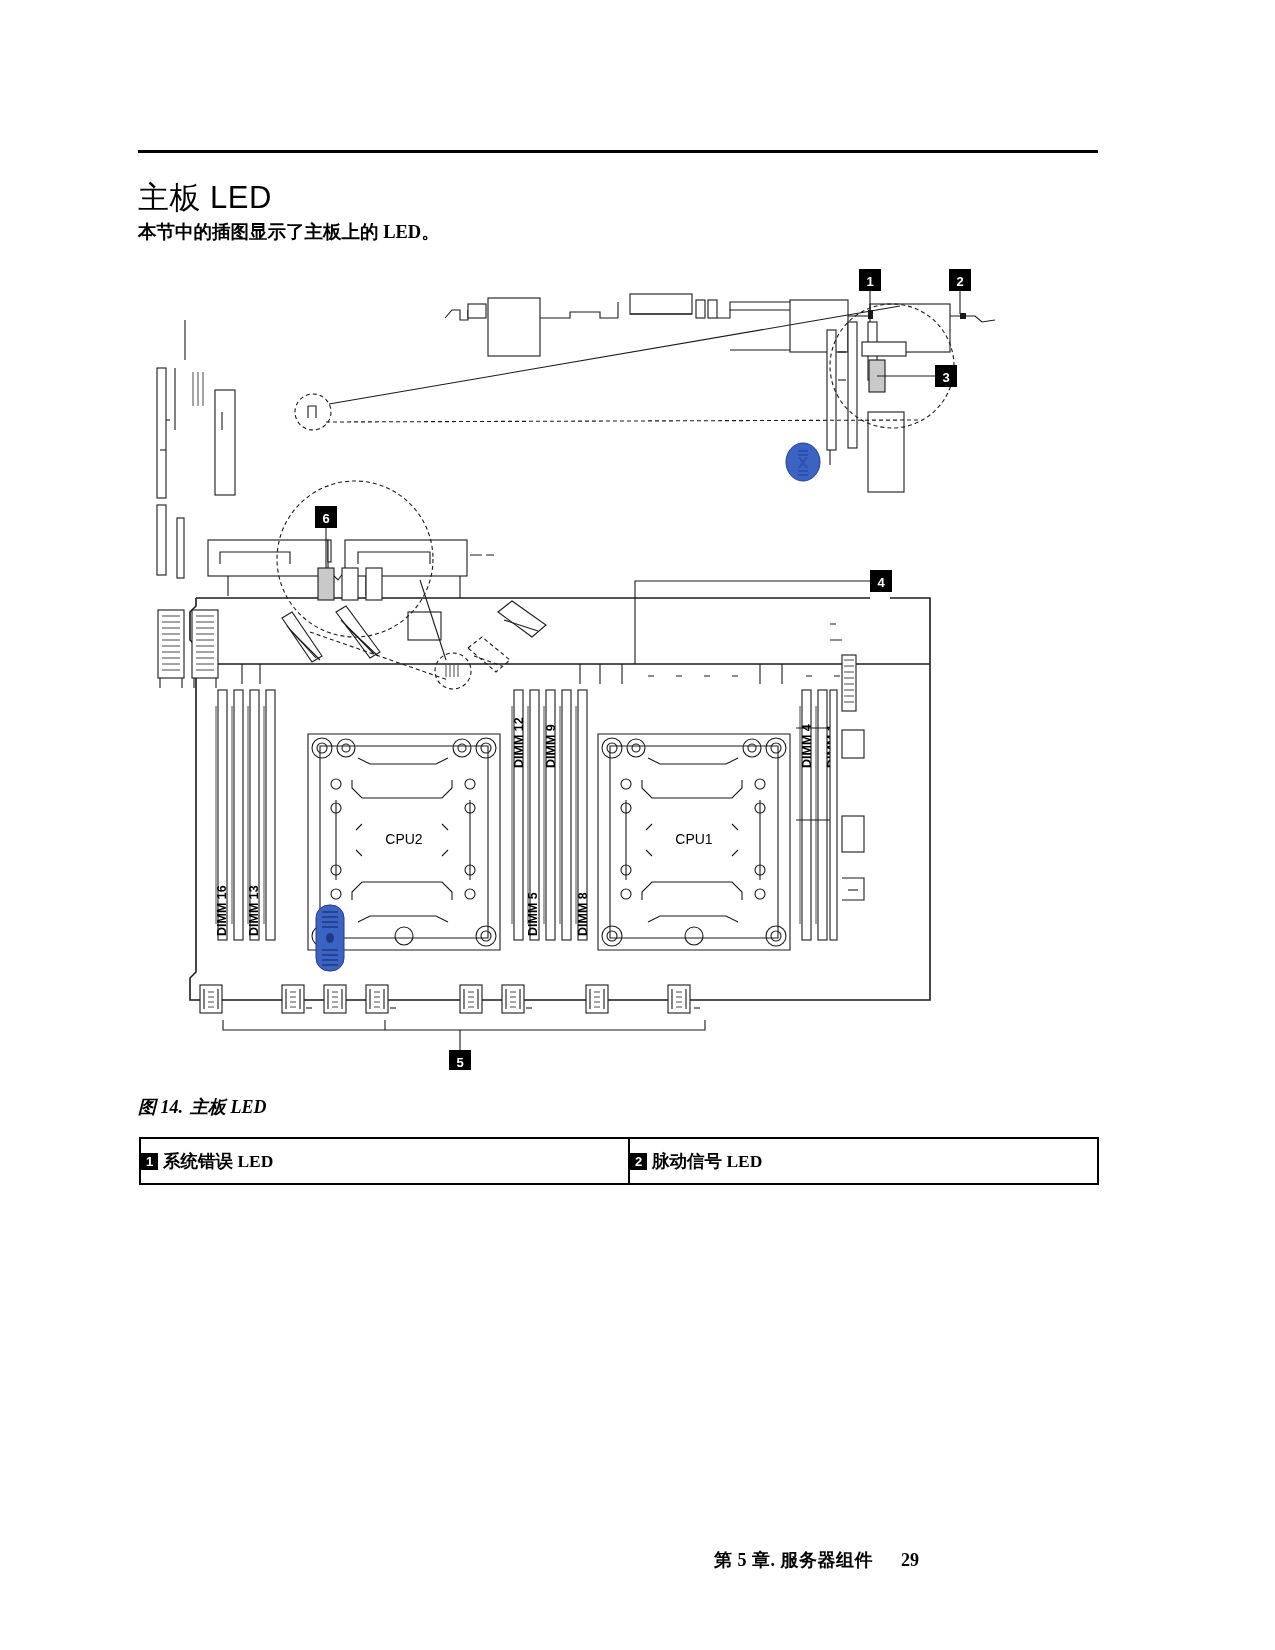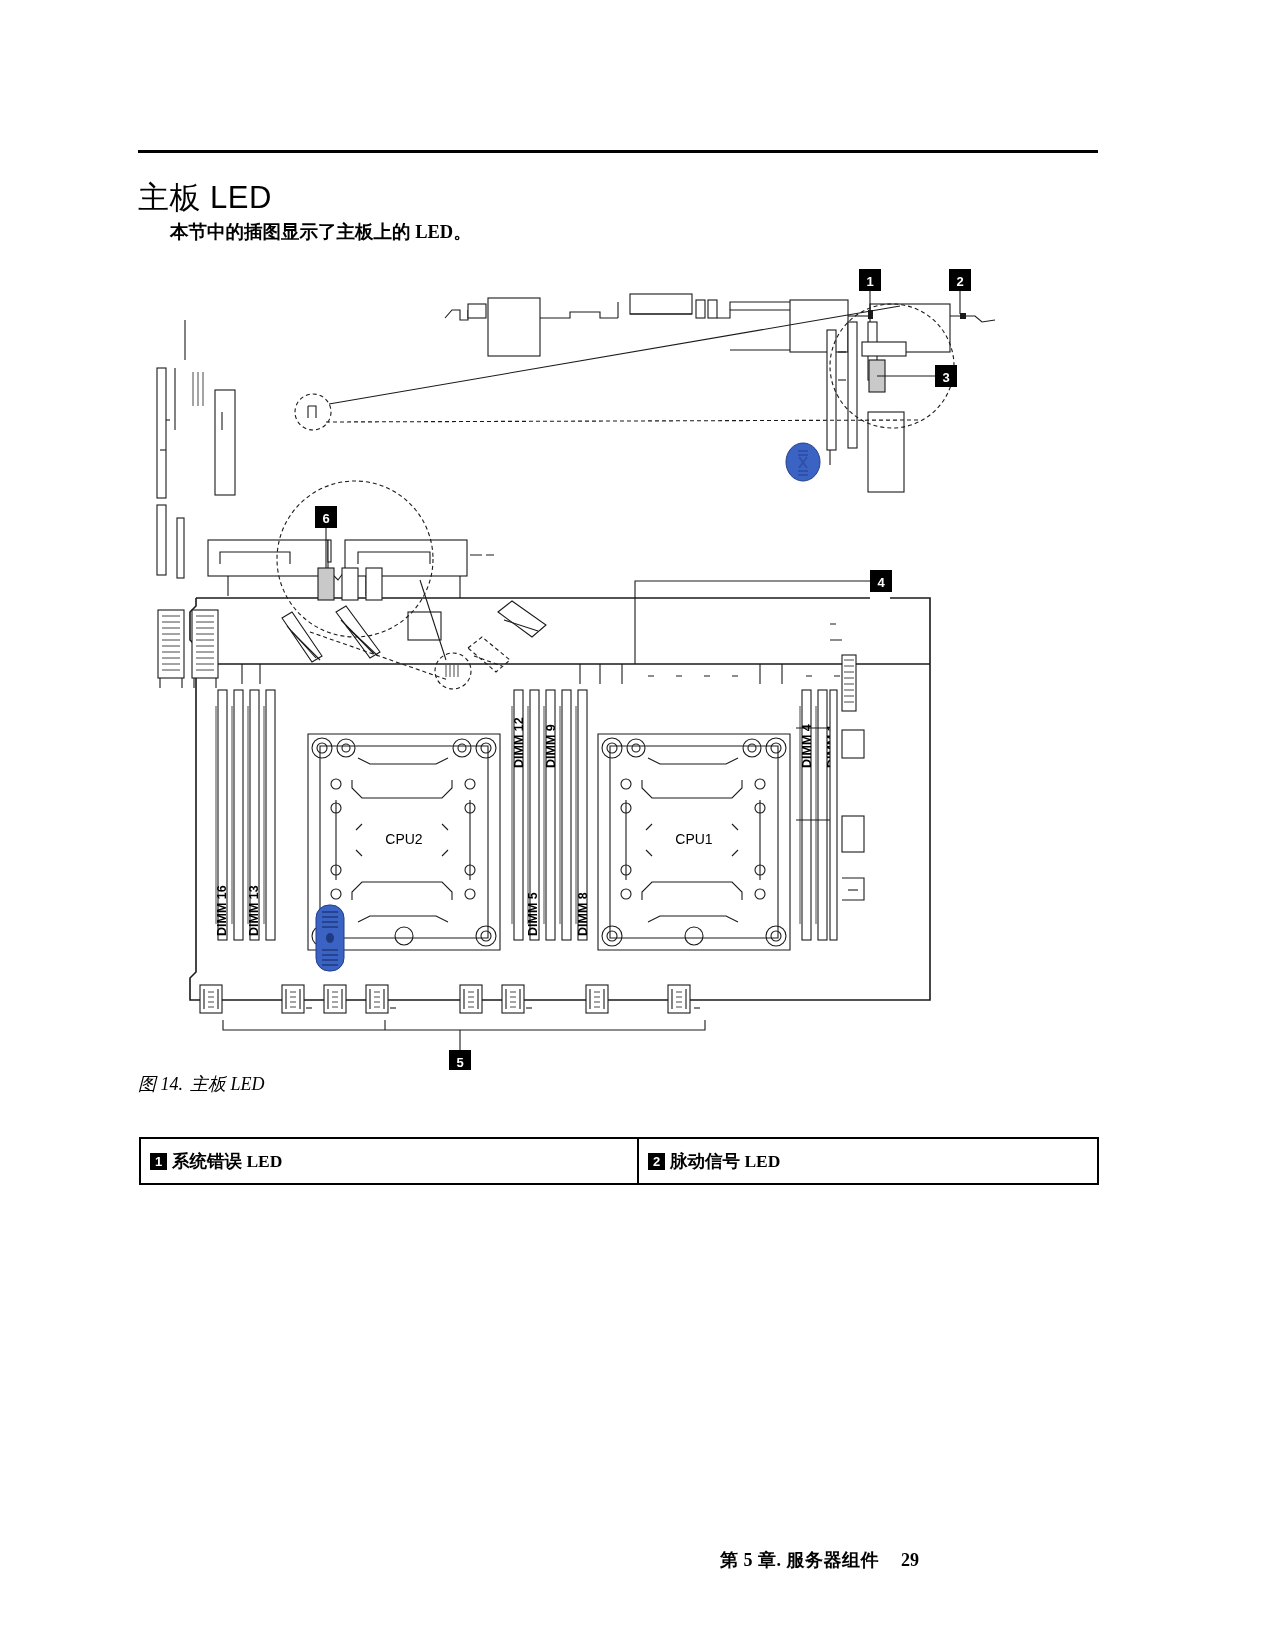--- a/index.html
+++ b/index.html
@@ -49,59 +49,58 @@
 
   .page-intro {
     position: absolute;
     left: 138px;
     top: 200px;
     font-family: "Liberation Serif", "DejaVu Serif", serif;
     font-size: 18.5px;
     font-weight: 700;
     line-height: 26px;
     white-space: nowrap;
-    margin-left: 32px;
   }
 
   
   .figure {
     position: absolute;
     left: 130px;
     top: 260px;
     width: 1010px;
     height: 810px;
   }
   .figure svg { display: block; }
 
   
   .fig-caption {
     position: absolute;
     left: 138px;
-    top: 1072px;
+    top: 1095px;
     font-family: "Liberation Serif", "DejaVu Serif", serif;
     font-style: italic;
-    font-weight: 400;
+    font-weight: 700;
     font-size: 18px;
     white-space: nowrap;
   }
   .fig-caption .cap-num { margin-right: 7px; }
 
   
   .legend-table {
     position: absolute;
     left: 139px;
     top: 1137px;
     width: 960px;
     border-collapse: collapse;
     table-layout: fixed;
   }
   .legend-table td {
     border: 2px solid #000;
     height: 38px;
-    padding: 3px 8px 3px 9px;
+    padding: 3px 8px 3px 0;
     font-family: "Liberation Serif", "DejaVu Serif", serif;
     font-size: 17.5px;
     font-weight: 700;
     vertical-align: middle;
     white-space: nowrap;
   }
   .legend-table td:first-child { width: 50%; }
 
   .cnum {
     display: inline-block;
@@ -122,21 +121,21 @@
   .footer {
     position: absolute;
     right: 138px;
     top: 1548px;
     font-family: "Liberation Serif", "DejaVu Serif", serif;
     font-size: 18px;
     font-weight: 700;
     white-space: nowrap;
   }
   .footer .chapter { letter-spacing: 0.5px; }
-  .footer .pageno { margin-left: 22px; }
+  .footer .pageno { margin-left: 28px; }
 
   
   .ln   { fill: none; stroke: #1a1a1a; stroke-width: 1.1; }
   .ln2  { fill: none; stroke: #1a1a1a; stroke-width: 1.6; }
   .lnt  { fill: none; stroke: #1a1a1a; stroke-width: 0.8; }
   .dash { fill: none; stroke: #1a1a1a; stroke-width: 1.1; stroke-dasharray: 4 3; }
   .led-grey { fill: #c9c9c9; stroke: #1a1a1a; stroke-width: 1.1; }
   .white-box { fill: #ffffff; stroke: #1a1a1a; stroke-width: 1.1; }
   .blue-el { fill: #3b63c4; stroke: #223c86; stroke-width: 1; }
   .blue-dark { fill: #2a4aa0; }

